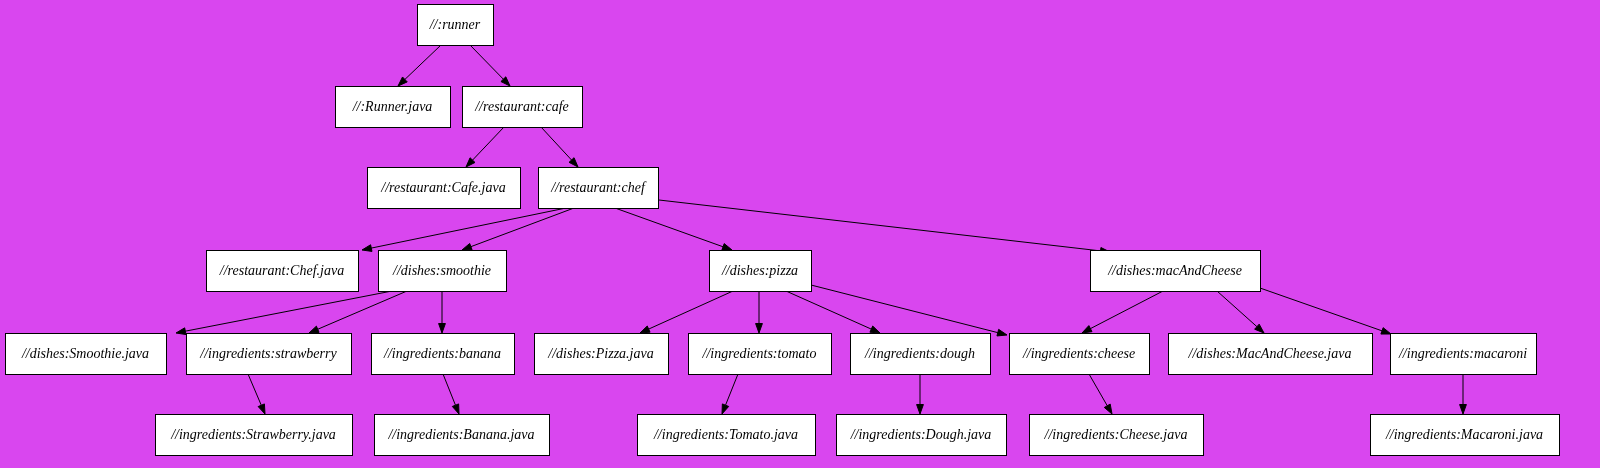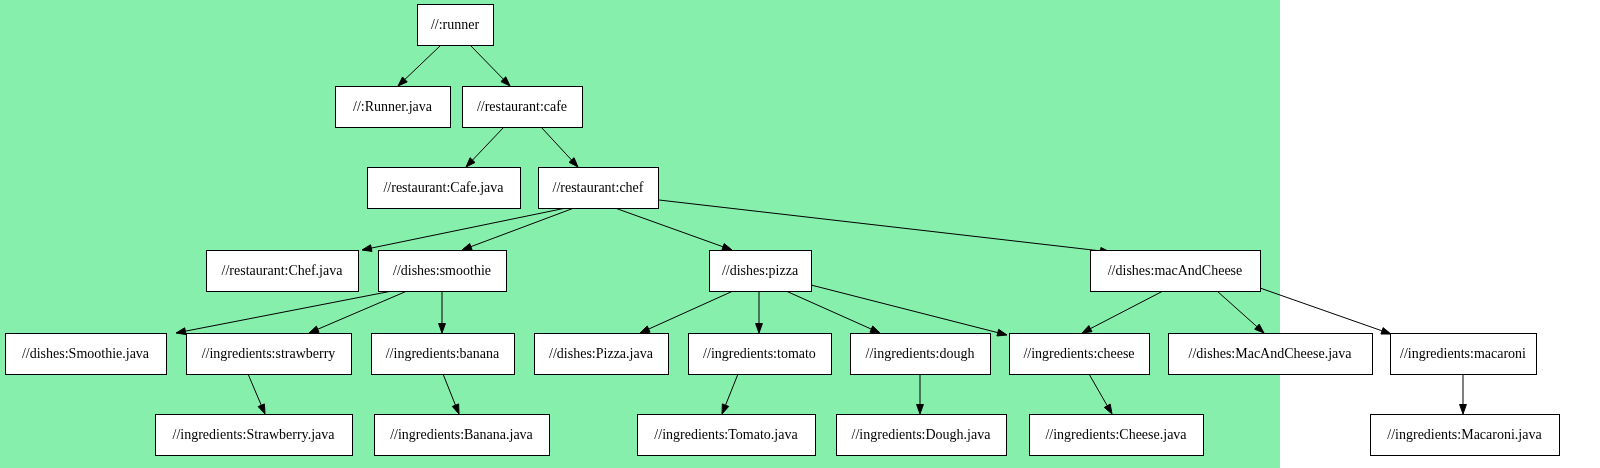--- a/index.html
+++ b/index.html
@@ -9,23 +9,24 @@
     background: #ffffff;
   }
   body {
     width: 1600px;
     height: 468px;
     overflow: hidden;
     font-family: "Liberation Serif", "DejaVu Serif", serif;
   }
   #graph-root {
     position: relative;
-    width: 1280px;
+    width: 1600px;
     height: 468px;
-    background: #86efac;
+    background: #d946ef;
+    font-style: italic;
   }
   svg#graph-svg {
     position: absolute;
     left: 0;
     top: 0;
     width: 1600px;
     height: 468px;
     display: block;
   }
   .node-rect {

